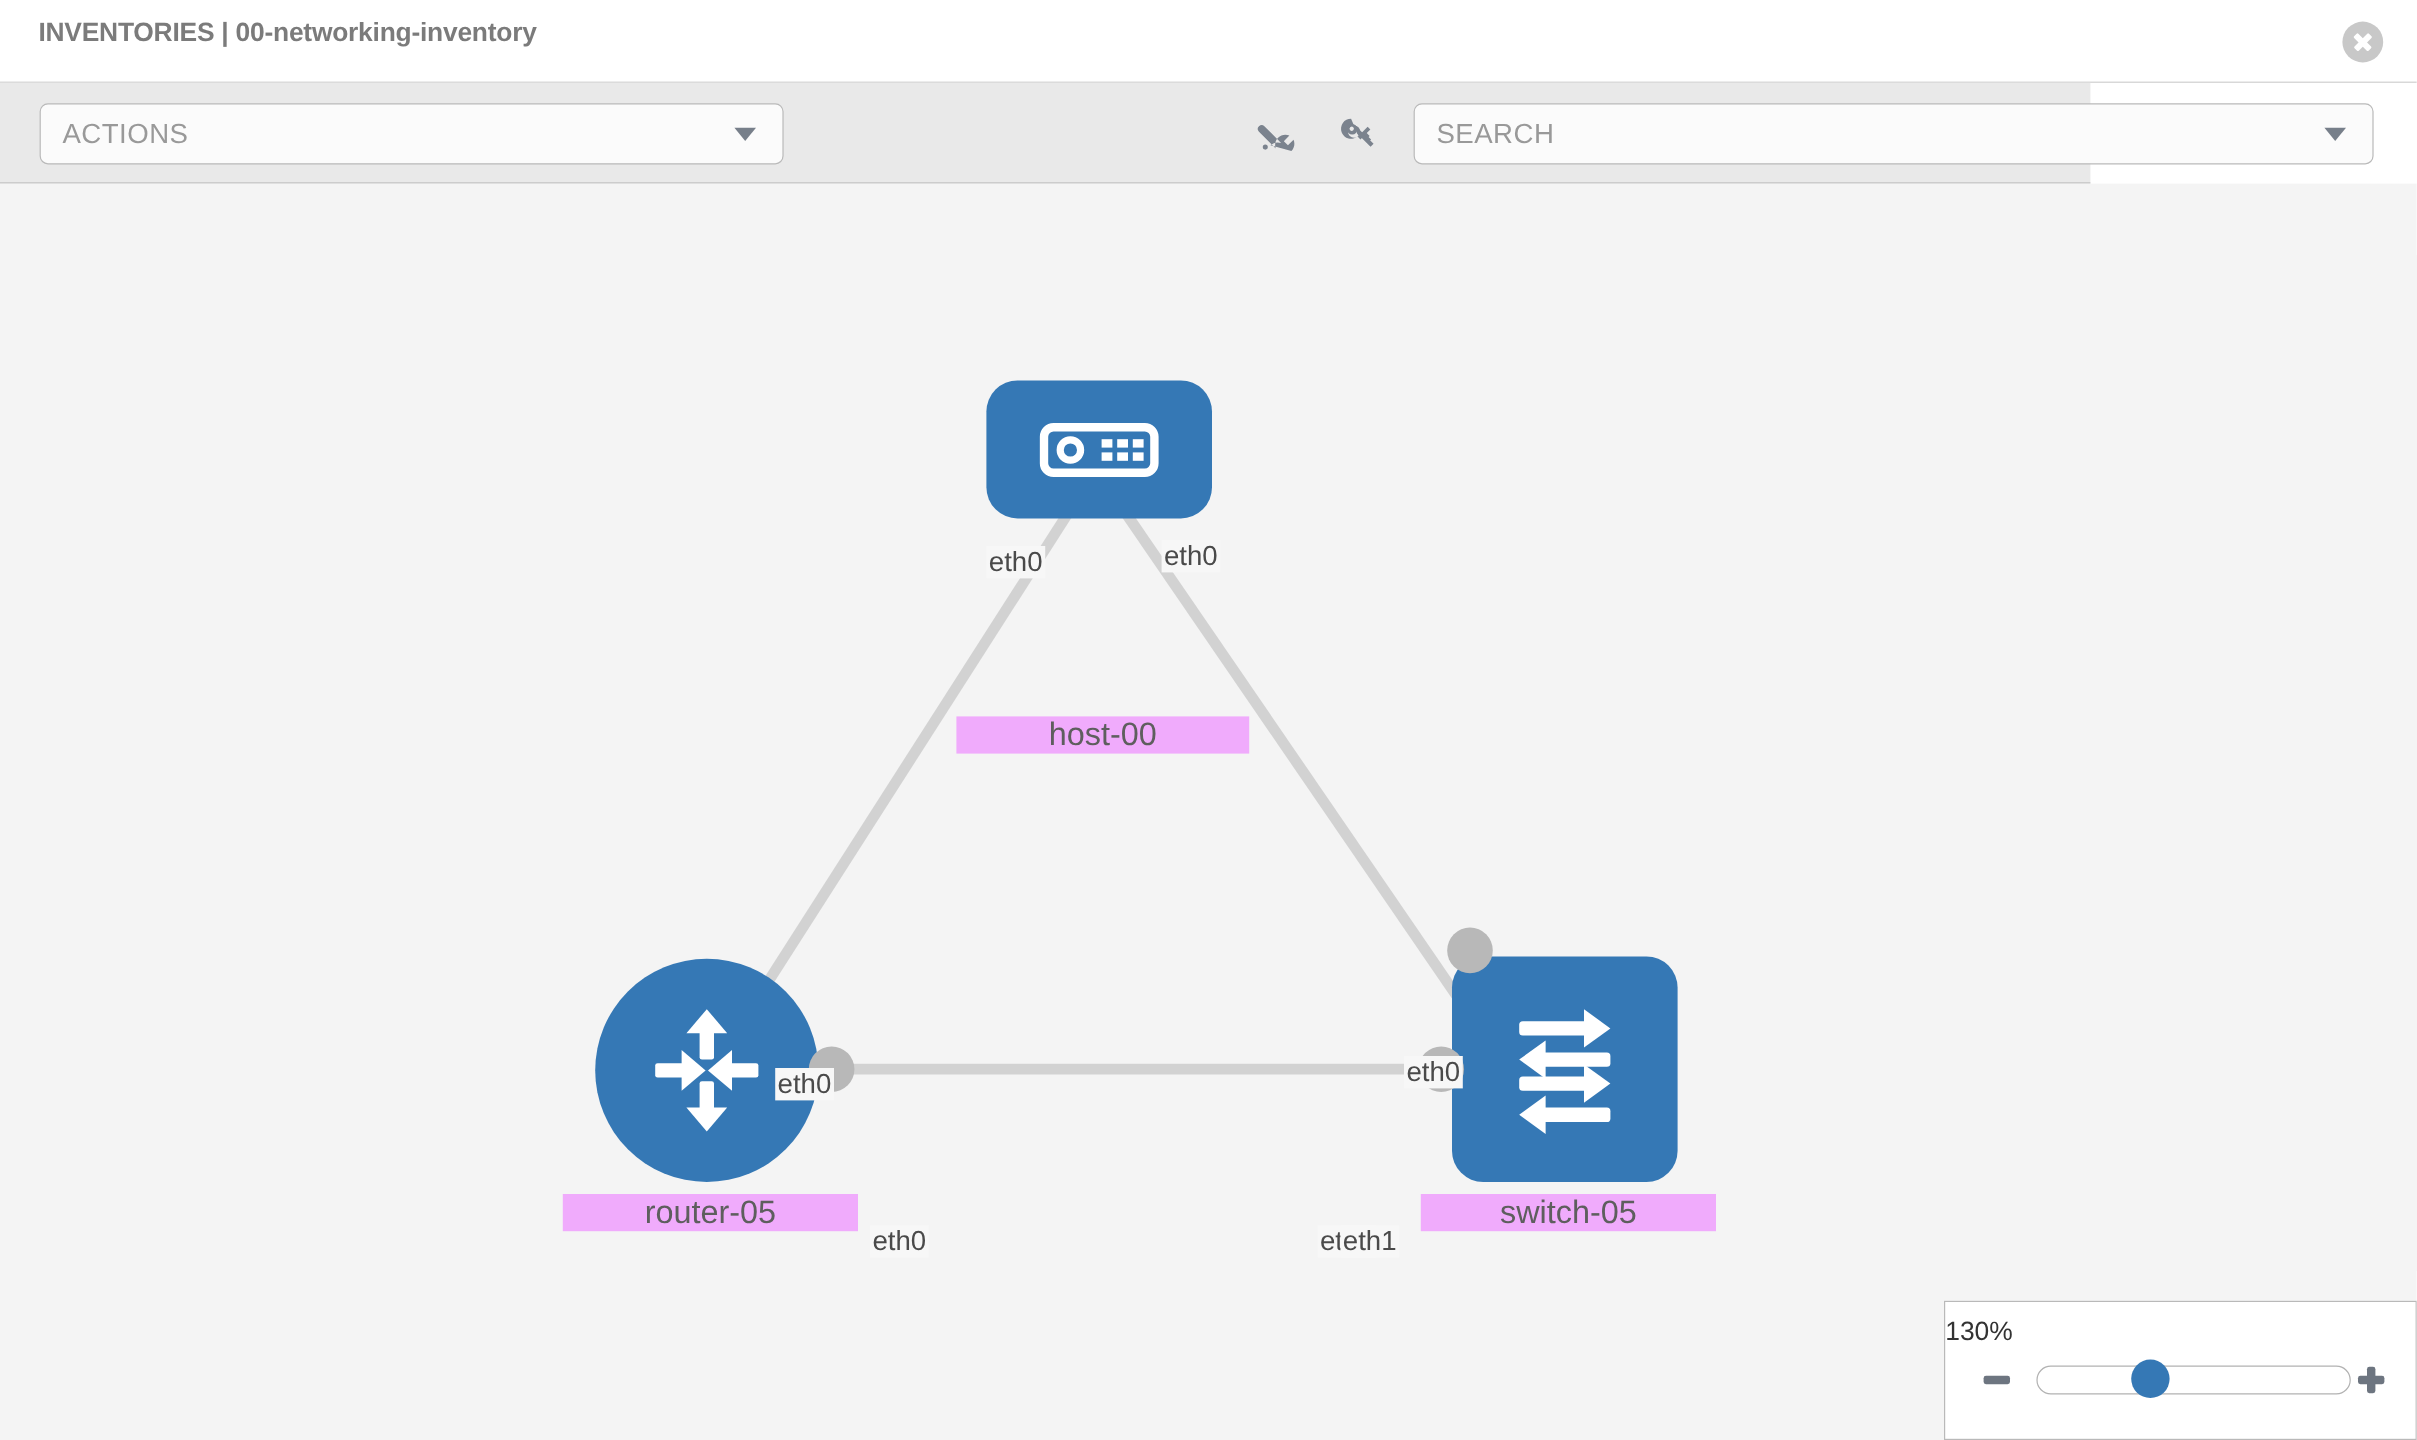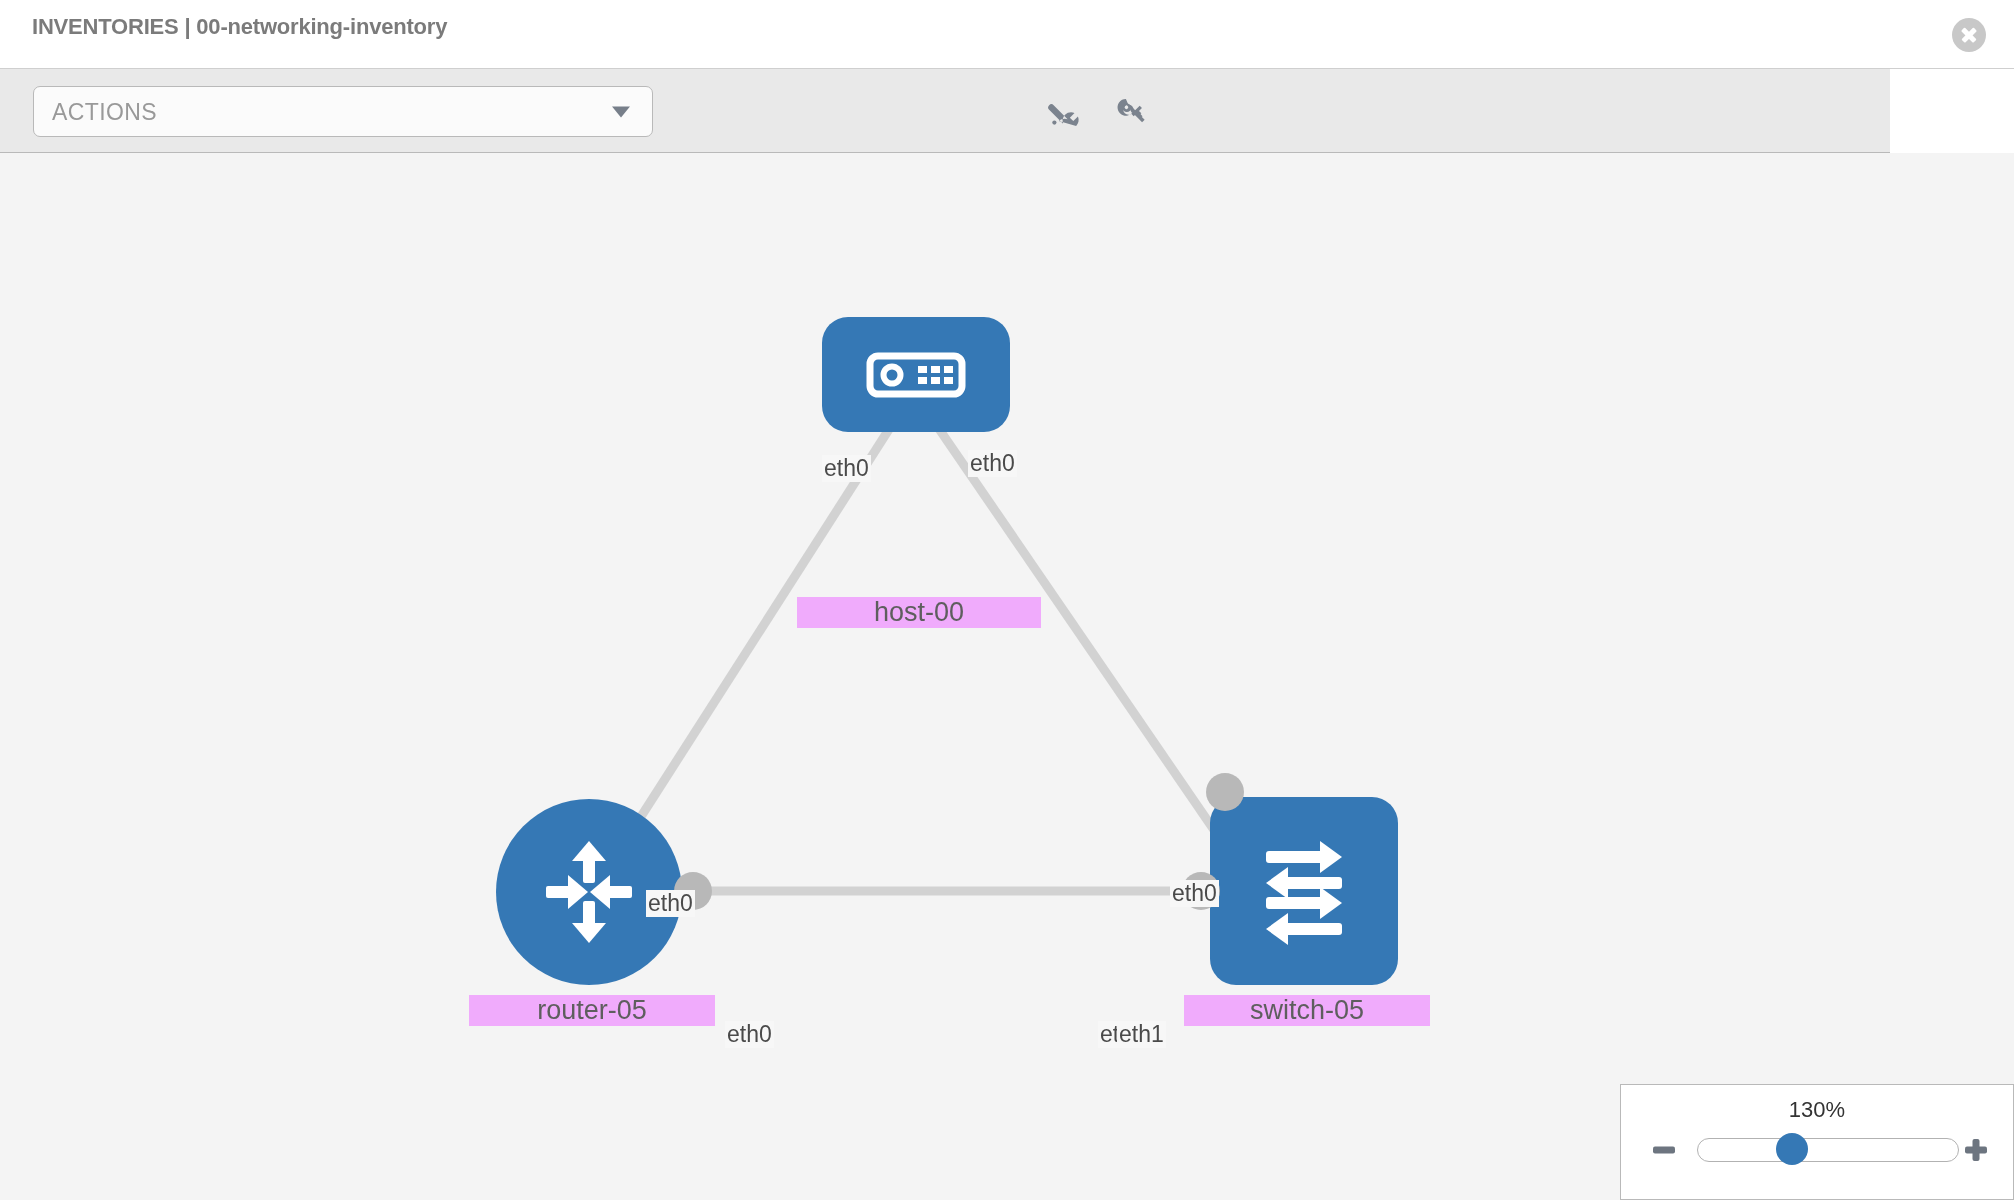--- a/index.html
+++ b/index.html
@@ -60,21 +60,21 @@
     background: #ffffff;
     border-radius: 1px;
   }
   .close-btn::before { transform: translate(-50%,-50%) rotate(45deg); }
   .close-btn::after  { transform: translate(-50%,-50%) rotate(-45deg); }
 
   
   .toolbar {
     position: absolute;
     left: 0; top: 69px;
-    width: 1890px;
+    width: 1742px;
     height: 84px;
     background: #e9e9e9;
     border-bottom: 1px solid #b9b9b9;
     box-sizing: border-box;
   }
   .select-box {
     position: absolute;
     background: #fbfbfb;
     border: 1px solid #b9b9b9;
     border-radius: 7px;
@@ -190,21 +190,20 @@
     width: 394px;
     height: 116px;
     background: #ffffff;
     border: 1px solid #b9b9b9;
     box-sizing: border-box;
   }
   .zoom-value {
     position: absolute;
     top: 12px;
     left: 0; right: 0;
-    text-align: center;
     font-size: 22px;
     color: #333333;
   }
   .zoom-minus, .zoom-plus {
     position: absolute;
     top: 50px;
     width: 30px; height: 30px;
     cursor: pointer;
   }
   .zoom-minus { left: 28px; }
@@ -275,20 +274,24 @@
 
     <div class="tool-icon" id="key-icon">
       <svg viewBox="0 0 24 24" aria-hidden="true">
         <path fill="#7b838e" d="M8.6 2.6a5.6 5.6 0 1 0 3.6 9.9l1.6 1.6 1.8-1.8 1.6 1.6 1.7-1.7-1.6-1.6 2-2-1.5-1.5-5.1 5.1a3.4 3.4 0 1 1 0-4.8 3.4 3.4 0 0 1 0 4.8"></path>
         <path fill="#7b838e" d="M7.2 6.4a2.9 2.9 0 1 0 4.1 4.1 2.9 2.9 0 0 0-4.1-4.1m2.6 2.6a1.2 1.2 0 1 1-1.7-1.7 1.2 1.2 0 0 1 1.7 1.7"></path>
         <path fill="#7b838e" d="M11.6 10.4 19.4 18.2l1.7-1.7-7.8-7.8z"></path>
         <path fill="#7b838e" d="M16.2 13.2l2.2 2.2 1.3-1.3-2.2-2.2z"></path>
       </svg>
     </div>
 
+    <div class="select-box" id="search-select">
+      <span class="sel-label">SEARCH</span>
+      <span class="caret"></span>
+    </div>
   </div>
 
   <div class="canvas">
 
     <svg class="links" viewBox="0 0 2014 1047" preserveAspectRatio="none">
 
       <line x1="893" y1="270" x2="610" y2="712" stroke="#d2d2d2" stroke-width="9"></line>
 
       <line x1="935" y1="270" x2="1238" y2="712" stroke="#d2d2d2" stroke-width="9"></line>
 

